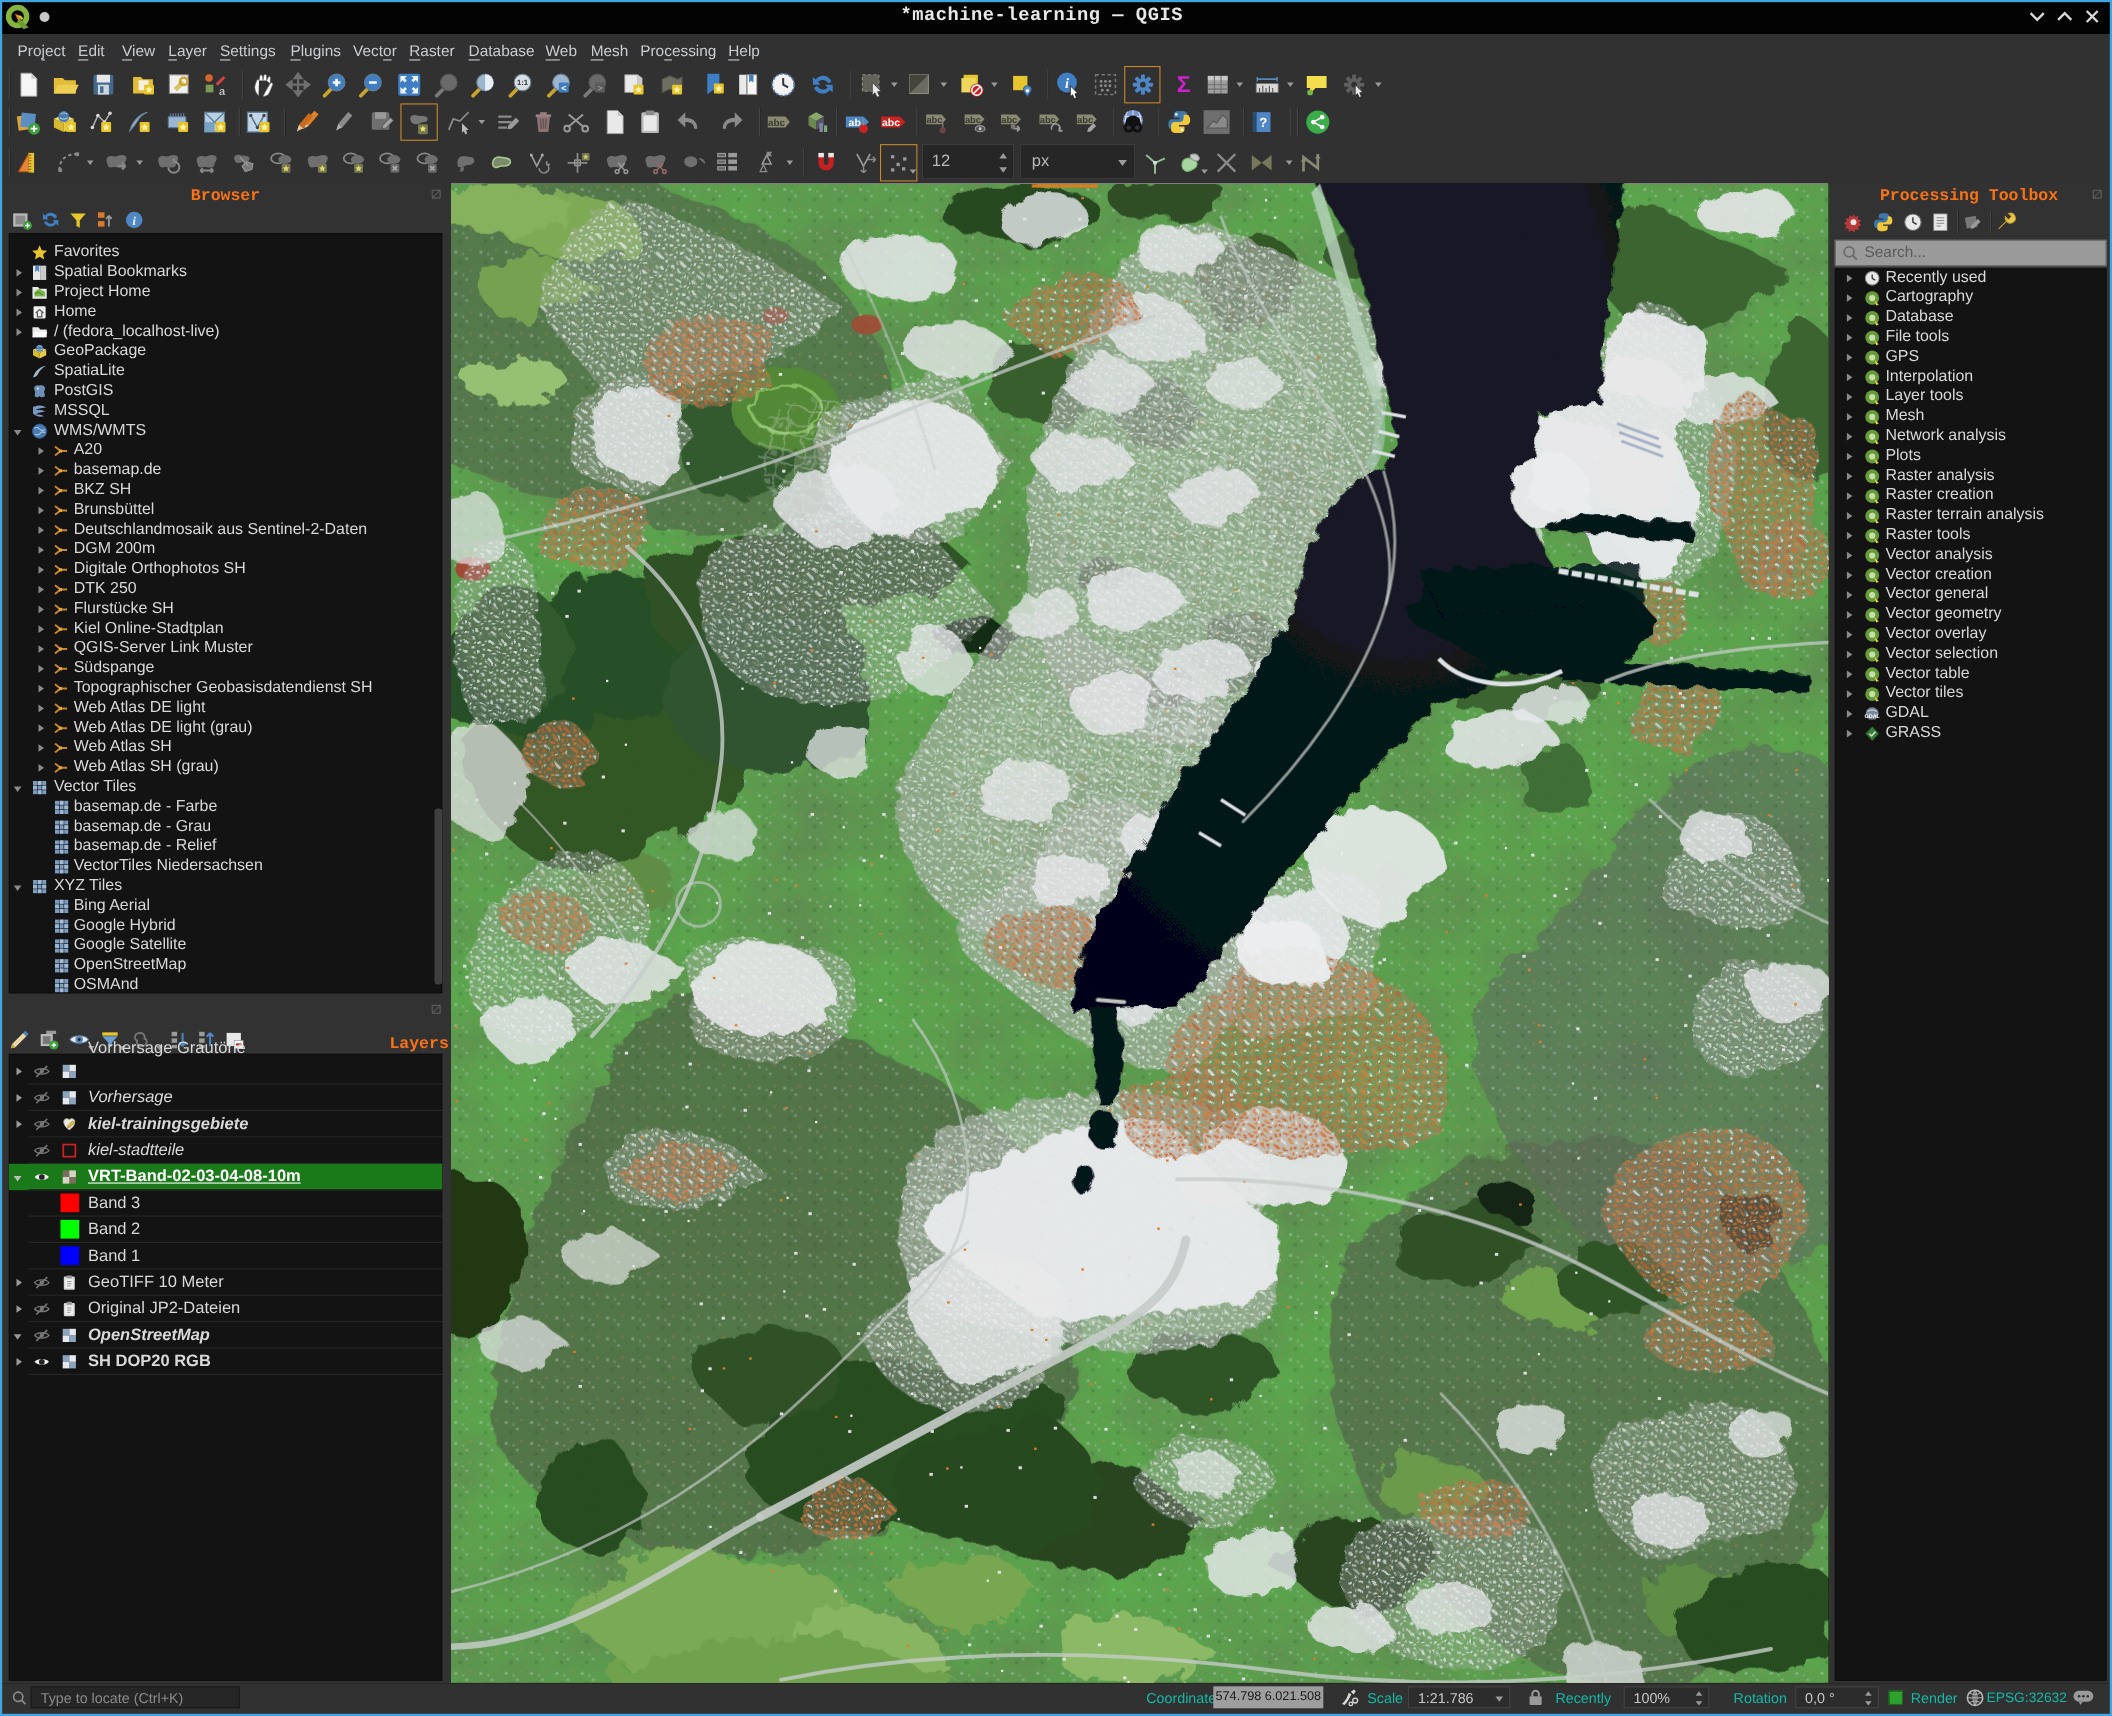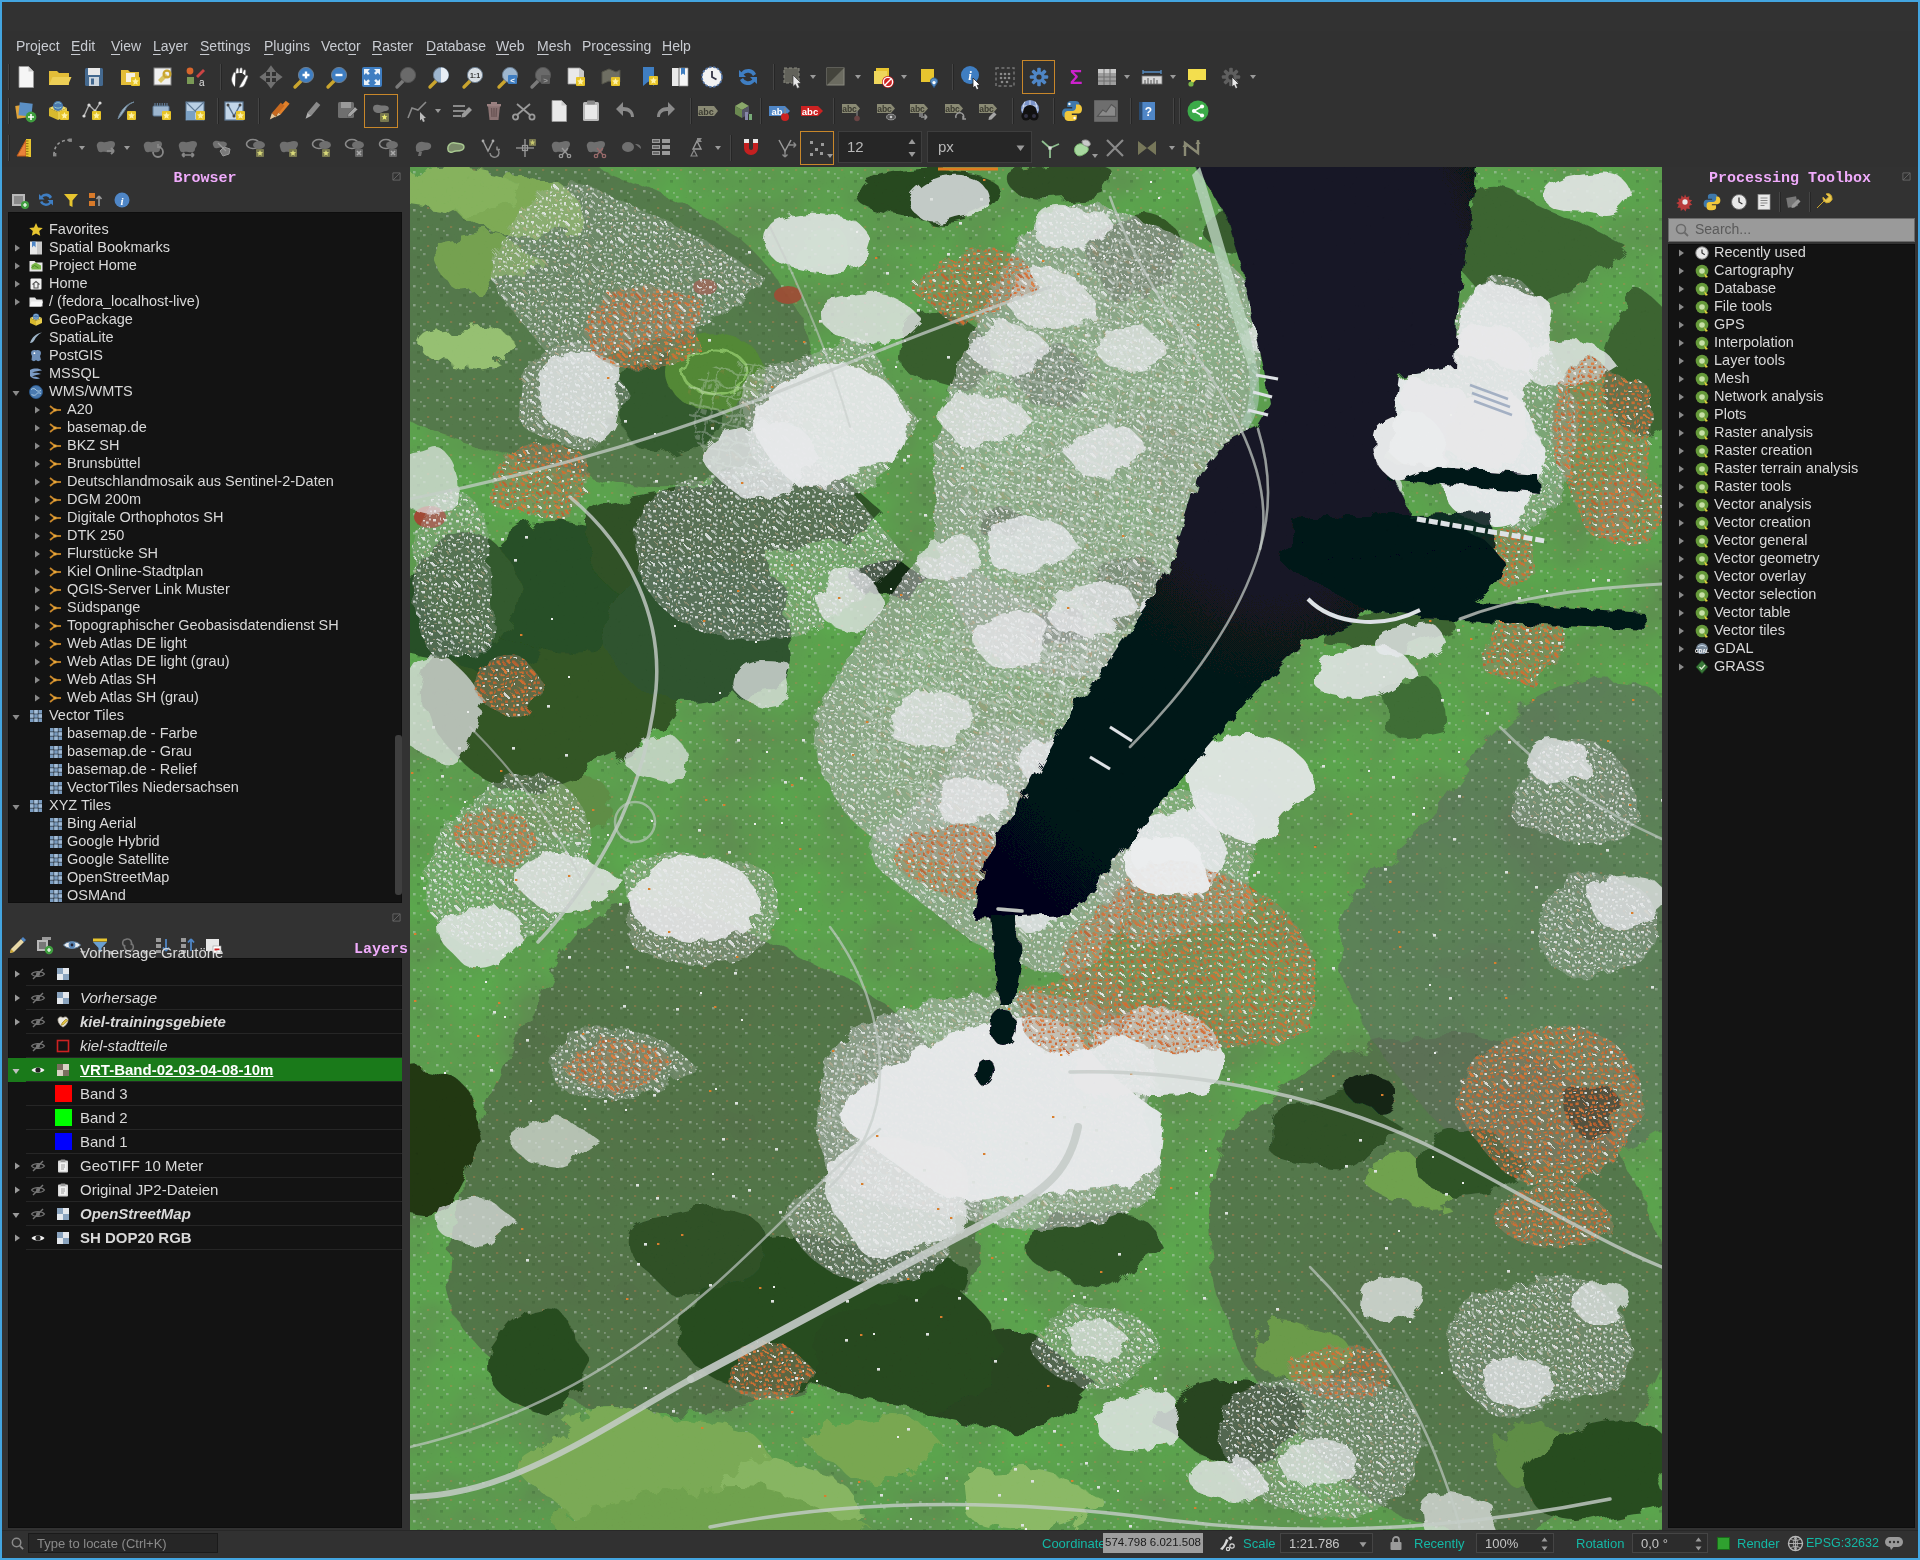--- a/index.html
+++ b/index.html
@@ -12,38 +12,57 @@
 .mi { position:absolute; top:7px; color:#c9ccd2; font-size:14px; }
 .mi u { text-decoration-thickness:1px; text-underline-offset:2.5px; }
 #toolbars { position:absolute; left:0; top:59px; width:1920px; height:108px; background:#313131; }
 .ic { position:absolute; }
 .dd { position:absolute; width:0; height:0; border-left:3.5px solid transparent; border-right:3.5px solid transparent; border-top:4.5px solid #9a9a9a; }
 .tsep { position:absolute; width:2px; background:#454545; border-right:1px solid #262626;}
 .obox { position:absolute; border:1px solid #c8872a; }
 #leftpanel { position:absolute; left:0px; top:167px; width:410px; height:1363px; background:#323232; }
 #browser-tree { position:absolute; left:8px; top:212px; width:394px; height:691px; background:#131313; border:1px solid #0e0e0e;}
 #layers-tree { position:absolute; left:8px; top:958px; width:394px; height:570px; background:#131313; border:1px solid #0e0e0e;}
-.phead { position:absolute; color:#f0abfc; font-family:"Liberation Mono", monospace; font-weight:bold; font-size:15px; width:100%; text-align:center; letter-spacing:0px;}
+.phead { position:absolute; color:#f97316; font-family:"Liberation Mono", monospace; font-weight:bold; font-size:15px; width:100%; text-align:center; letter-spacing:0px;}
 .tl { position:absolute; color:#d9d9d9; font-size:14.5px; white-space:nowrap; }
 .ll { position:absolute; color:#d9d9d9; font-size:15px; white-space:nowrap; }
 #rightpanel { position:absolute; left:1660px; top:167px; width:260px; height:1363px; background:#323232; }
 #proc-tree { position:absolute; left:1668px; top:244px; width:247px; height:1284px; background:#131313; border:1px solid #0e0e0e;}
 #searchbox { position:absolute; left:1668px; top:218px; width:247px; height:24px; background:#9a9a9a; border:1px solid #6a6a6a; color:#5a5a5a; font-size:14px; padding-left:26px; padding-top:2px;}
 #map { position:absolute; left:410px; top:167px; width:1252px; height:1363px; background:#0a0f0a; overflow:hidden; filter:saturate(1.18); }
 #statusbar { position:absolute; left:0; top:1530px; width:1920px; height:28px; background:#313131; border-top:1px solid #282828;}
 .sl { position:absolute; top:1536px; color:#14b8a6; font-size:13px; }
 .sbox { position:absolute; top:1533px; height:20px; font-size:13px; }
 .corner { position:absolute; width:9px; height:9px; opacity:0.5; }
 </style></head>
 <body>
 <div id="win">
 <div class="edge" style="left:0;top:0;width:1920px;height:2px"></div>
 <div class="edge" style="left:0;top:1558px;width:1920px;height:2px"></div>
 <div class="edge" style="left:0;top:0;width:2px;height:1560px"></div>
 <div class="edge" style="left:1918px;top:0;width:2px;height:1560px"></div>
+<div id="titlebar">
+      <svg class="ic" style="left:5px;top:3px" width="24" height="25" viewBox="0 0 24 25">
+<circle cx="11" cy="12" r="8.2" fill="none" stroke="#84b53e" stroke-width="5"></circle>
+<path d="M12 13 L21 22 L16.5 23.5 L10.5 17.5 Z" fill="#6d9c35"></path>
+<path d="M8.5 9.5 L15 12 L11.5 15.5 Z" fill="#e8862a"></path>
+<path d="M12.5 11.5 l3 3" stroke="#d8c832" stroke-width="2"></path>
+      </svg>
+<div style="position:absolute;left:36px;top:11px;width:9px;height:9px;border-radius:50%;background:#c9c9c9"></div>
+      <div id="title">*machine-learning — QGIS</div>
+      <svg class="ic" style="left:1843px;top:8px" width="18" height="14" viewBox="0 0 18 14">
+        <path d="M3 4 l6 6 6-6" stroke="#d8d8d8" stroke-width="2.2" fill="none"></path>
+      </svg>
+<svg class="ic" style="left:1868px;top:8px" width="18" height="14" viewBox="0 0 18 14">
+        <path d="M3 10 l6-6 6 6" stroke="#d8d8d8" stroke-width="2.2" fill="none"></path>
+      </svg>
+<svg class="ic" style="left:1894px;top:7px" width="16" height="16" viewBox="0 0 16 16">
+        <path d="M3 3 l10 10 M13 3 L3 13" stroke="#d8d8d8" stroke-width="2.2"></path>
+      </svg>
+    </div>
 <div id="menubar">
       <div class="mi" style="left:16px">Pro<u>j</u>ect</div>
       <div class="mi" style="left:71px"><u>E</u>dit</div>
       <div class="mi" style="left:111px"><u>V</u>iew</div>
       <div class="mi" style="left:153px"><u>L</u>ayer</div>
       <div class="mi" style="left:200px"><u>S</u>ettings</div>
       <div class="mi" style="left:264px"><u>P</u>lugins</div>
       <div class="mi" style="left:321px">Vect<u>o</u>r</div>
       <div class="mi" style="left:372px"><u>R</u>aster</div>
       <div class="mi" style="left:426px"><u>D</u>atabase</div>

